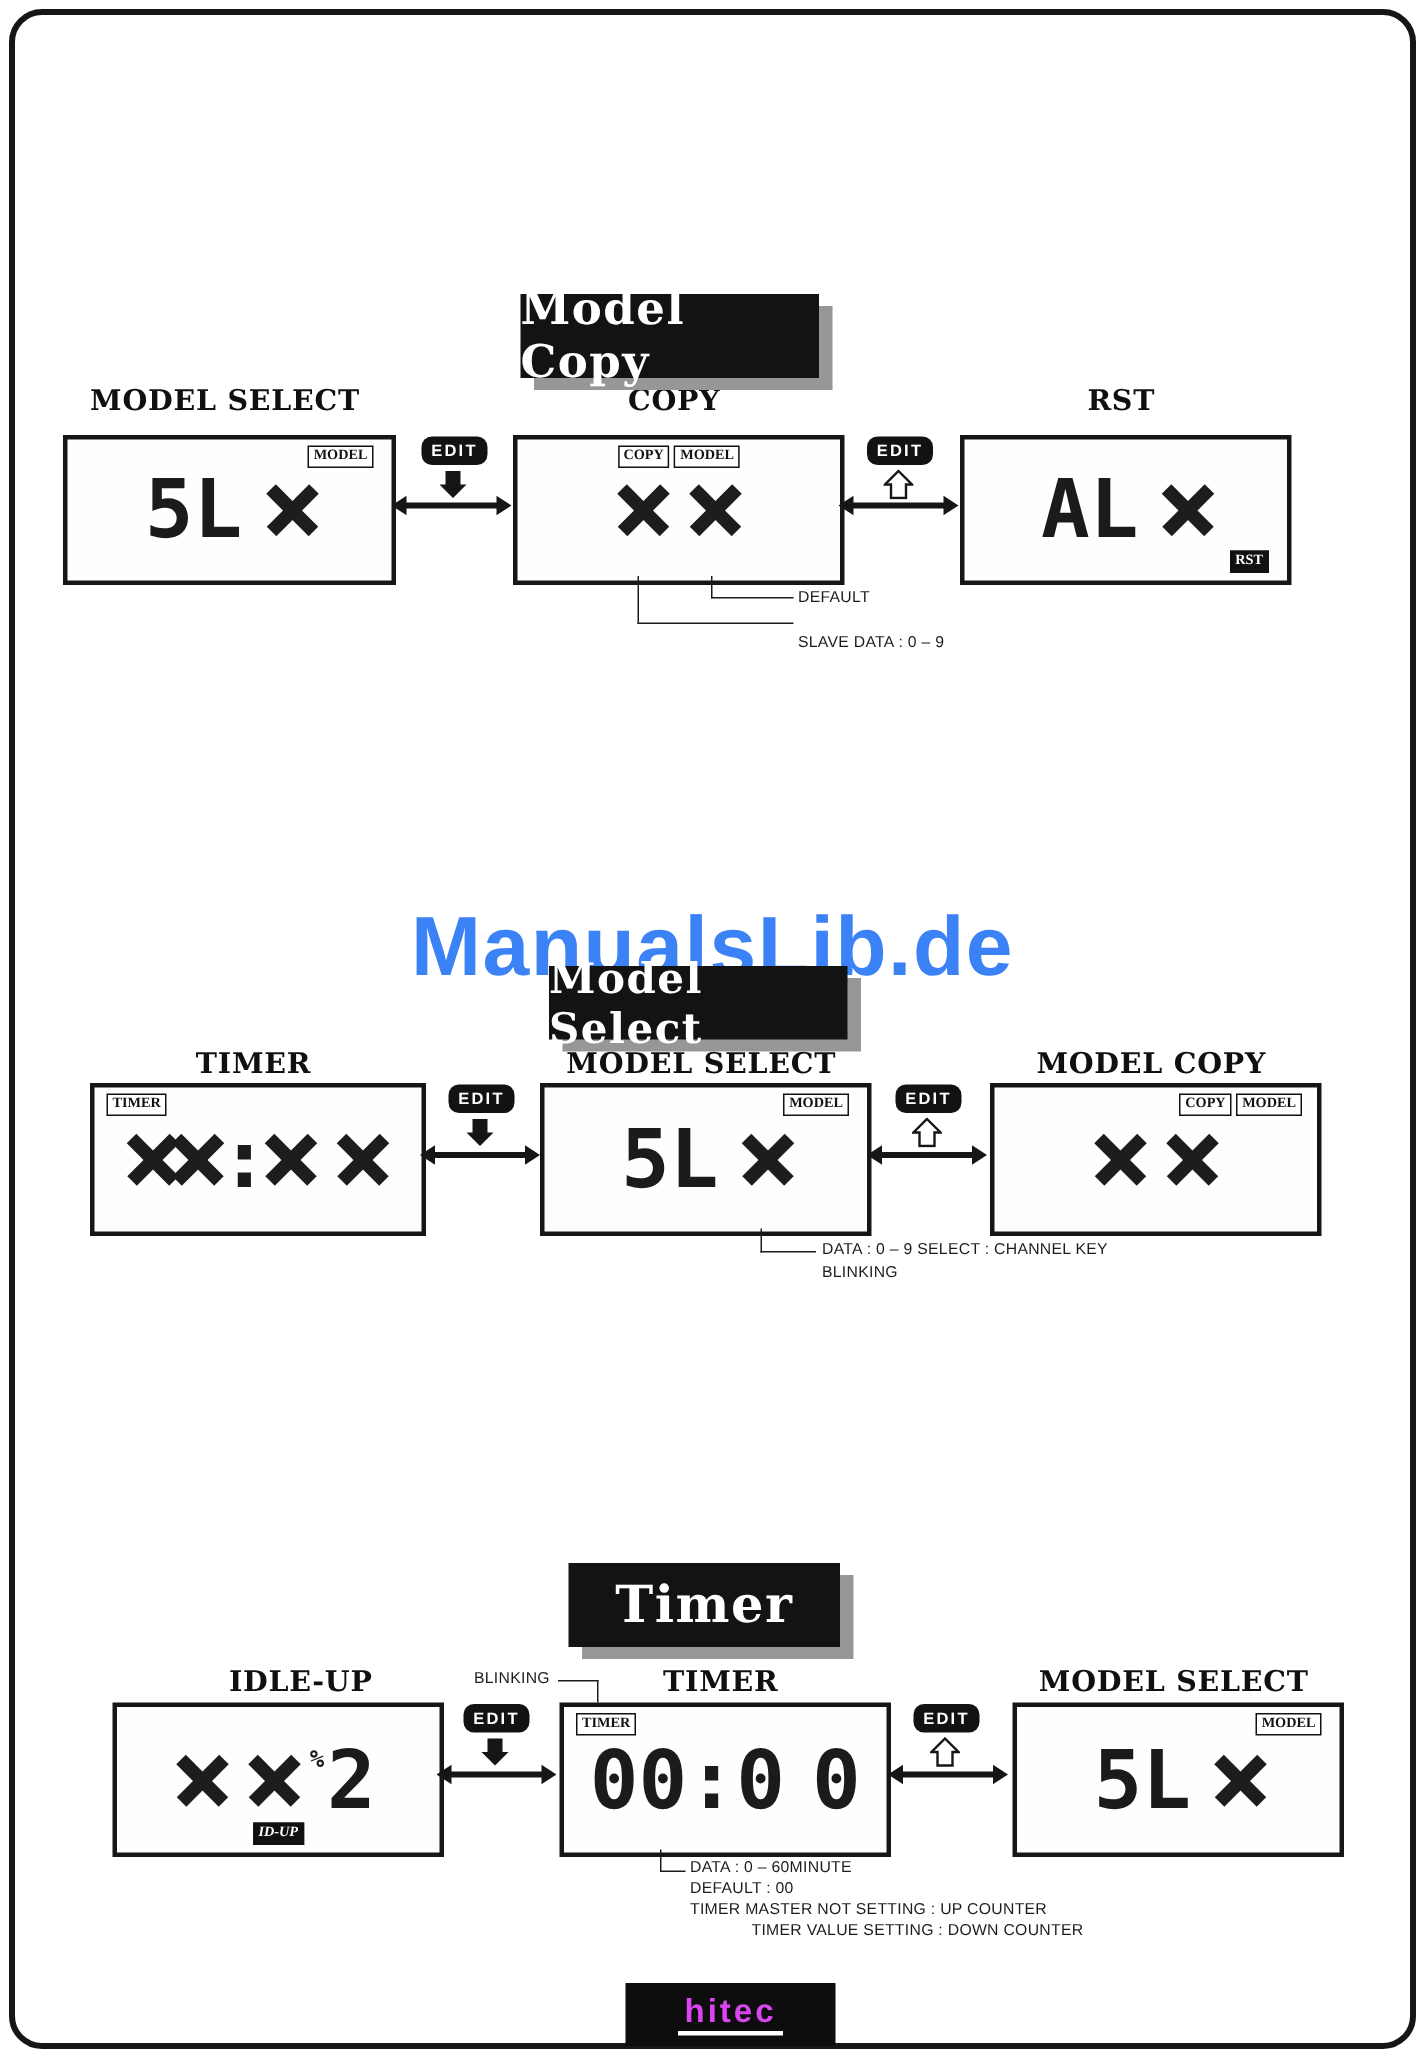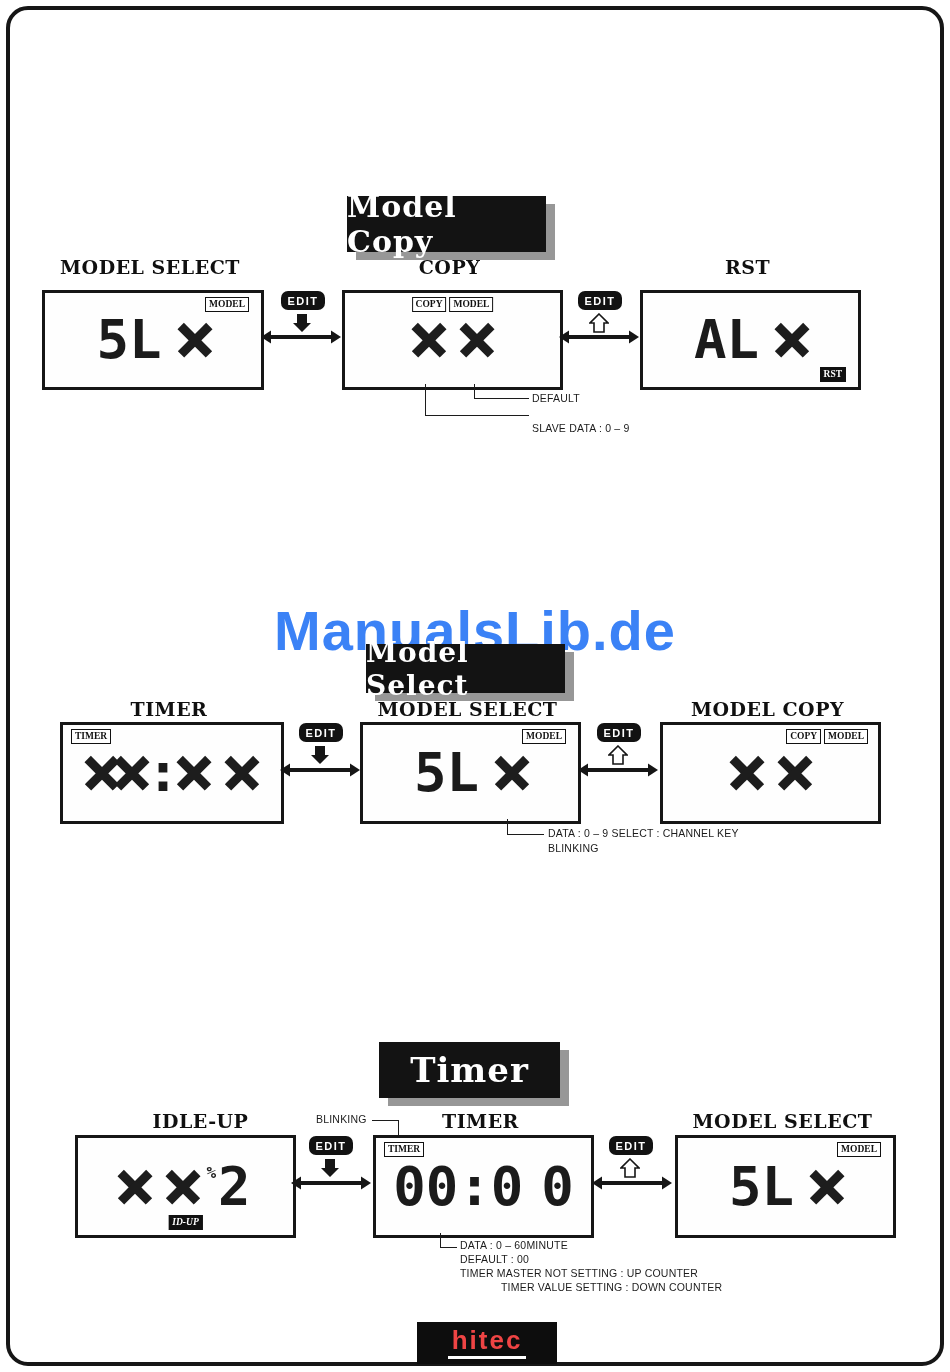--- a/index.html
+++ b/index.html
@@ -35,21 +35,21 @@
     display:flex;align-items:center;justify-content:center;font-size:11px;font-weight:bold;letter-spacing:1.5px;}
 
   .varrow,.harrow{position:absolute;}
 
   .ann{position:absolute;font-size:10.5px;color:#1c1c1c;letter-spacing:.2px;white-space:nowrap;}
   .lline{position:absolute;border-left:1.5px solid #1c1c1c;border-bottom:1.5px solid #1c1c1c;}
   .tline{position:absolute;border-top:1.5px solid #1c1c1c;border-right:1.5px solid #1c1c1c;}
 
   .logo{position:absolute;left:417px;top:1322px;width:140px;height:42px;background:#0d0d0d;
     display:flex;align-items:center;justify-content:center;}
-  .logo span{color:#ef4444;font-weight:bold;font-size:26px;letter-spacing:2px;line-height:1.05;
+  .logo span{color:#d946ef;font-weight:bold;font-size:22px;letter-spacing:2px;line-height:1.05;
     border-bottom:3px solid #fff;padding:0 4px 1px 4px;font-family:"Liberation Sans",sans-serif;text-align:center;}
 </style>
 </head>
 <body>
 
 <div class="frame"></div>
 
 <div class="watermark">ManualsLib.de</div>
 
 <div class="banner" style="left:347px;top:196px;width:199px;height:56px;font-size:30px;">Model Copy</div>

